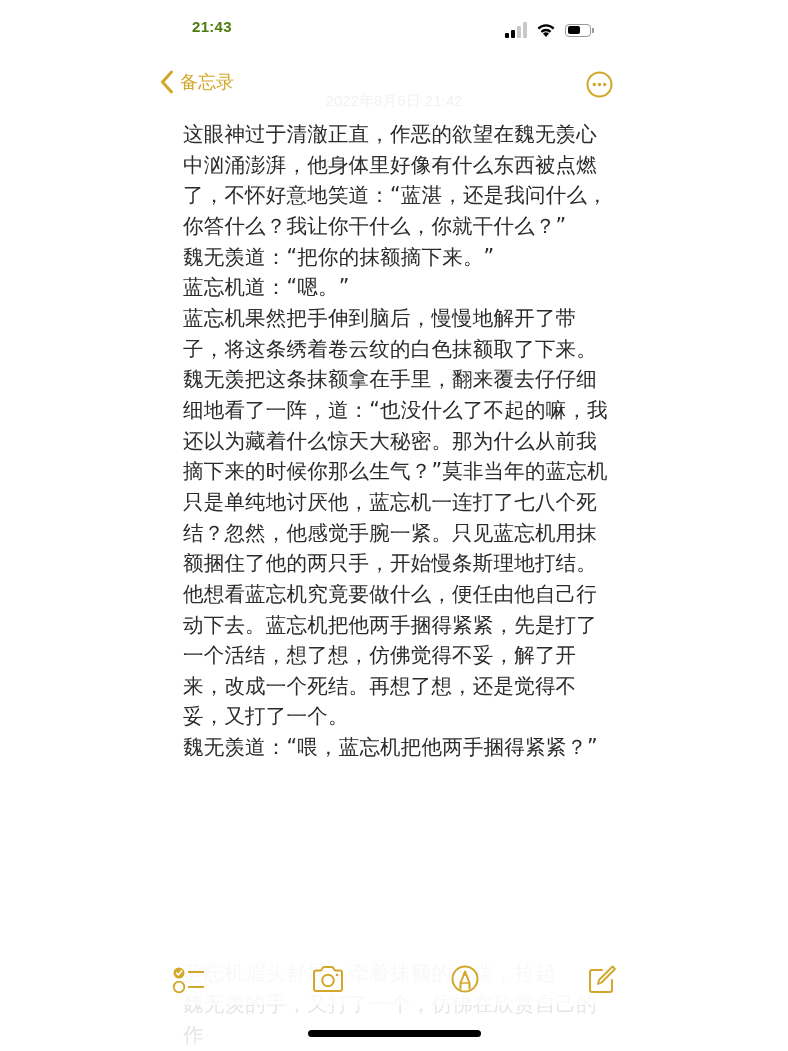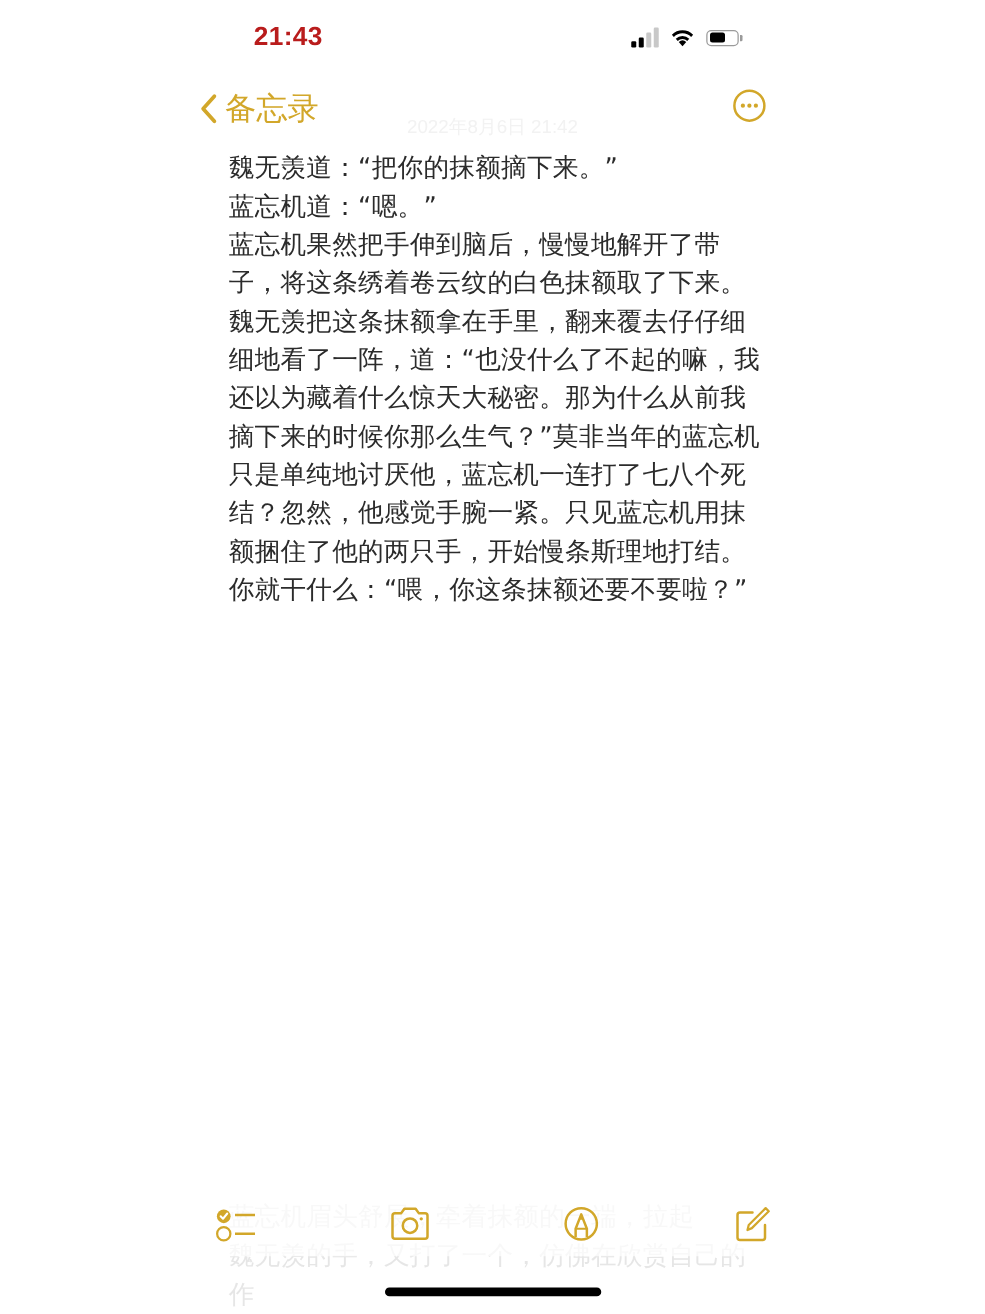--- a/index.html
+++ b/index.html
@@ -14,25 +14,25 @@
       overflow: hidden;
       font-family: "DejaVu Sans", "Liberation Sans", sans-serif;
     }
     .status-bar {
       position: absolute;
       left: 0; top: 0;
       width: 788px; height: 60px;
     }
     .status-time {
       position: absolute;
-      left: 203px; top: 18px;
+      left: 192px; top: 18px;
       font-family: "Liberation Sans", sans-serif;
       font-weight: bold;
-      font-size: 21px;
-      color: #b91c1c;
+      font-size: 15px;
+      color: #4d7c0f;
       letter-spacing: 0.3px;
     }
     .status-icons {
       position: absolute;
       left: 505px; top: 22px;
       display: flex;
       align-items: center;
       gap: 9px;
     }
     .signal { display: flex; align-items: flex-end; gap: 2px; height: 16px; }
@@ -63,21 +63,21 @@
     }
     .back-button {
       position: absolute;
       left: 160px; top: 10px;
       display: flex; align-items: center;
       gap: 6px;
       color: #d2a72a;
       cursor: pointer;
     }
     .back-label {
-      font-size: 25px;
+      font-size: 18px;
       color: #d2a72a;
     }
     .more-button {
       position: absolute;
       left: 586px; top: 11px;
       width: 27px; height: 27px;
       cursor: pointer;
     }
     .note-date {
       position: absolute;
@@ -165,24 +165,26 @@
       <circle cx="8.3" cy="13.5" r="1.7" fill="#d2a72a"></circle>
       <circle cx="13.5" cy="13.5" r="1.7" fill="#d2a72a"></circle>
       <circle cx="18.7" cy="13.5" r="1.7" fill="#d2a72a"></circle>
     </svg>
   </div>
 </div>
 
 <div class="note-date">2022年8月6日 21:42</div>
 
 <div class="note-body">
+  <p>这眼神过于清澈正直，作恶的欲望在魏无羡心中汹涌澎湃，他身体里好像有什么东西被点燃了，不怀好意地笑道：“蓝湛，还是我问什么，你答什么？我让你干什么，你就干什么？”</p>
   <p>魏无羡道：“把你的抹额摘下来。”</p>
   <p>蓝忘机道：“嗯。”</p>
   <p>蓝忘机果然把手伸到脑后，慢慢地解开了带子，将这条绣着卷云纹的白色抹额取了下来。魏无羡把这条抹额拿在手里，翻来覆去仔仔细细地看了一阵，道：“也没什么了不起的嘛，我还以为藏着什么惊天大秘密。那为什么从前我摘下来的时候你那么生气？”莫非当年的蓝忘机只是单纯地讨厌他，蓝忘机一连打了七八个死结？忽然，他感觉手腕一紧。只见蓝忘机用抹额捆住了他的两只手，开始慢条斯理地打结。</p>
-  <p>你就干什么：“喂，你这条抹额还要不要啦？”</p>
+  <p>他想看蓝忘机究竟要做什么，便任由他自己行动下去。蓝忘机把他两手捆得紧紧，先是打了一个活结，想了想，仿佛觉得不妥，解了开来，改成一个死结。再想了想，还是觉得不妥，又打了一个。</p>
+  <p>魏无羡道：“喂，蓝忘机把他两手捆得紧紧？”</p>
 </div>
 
 <div class="faded-lines">
   <p>蓝忘机眉头舒展，牵着抹额的一端，拉起</p>
   <p>魏无羡的手，又打了一个，仿佛在欣赏自己的作</p>
   <p>大的杰作。魏无羡看了看他，正要说话，心</p>
 </div>
 
 <div class="toolbar">
   <div class="tool" style="left:172px">

